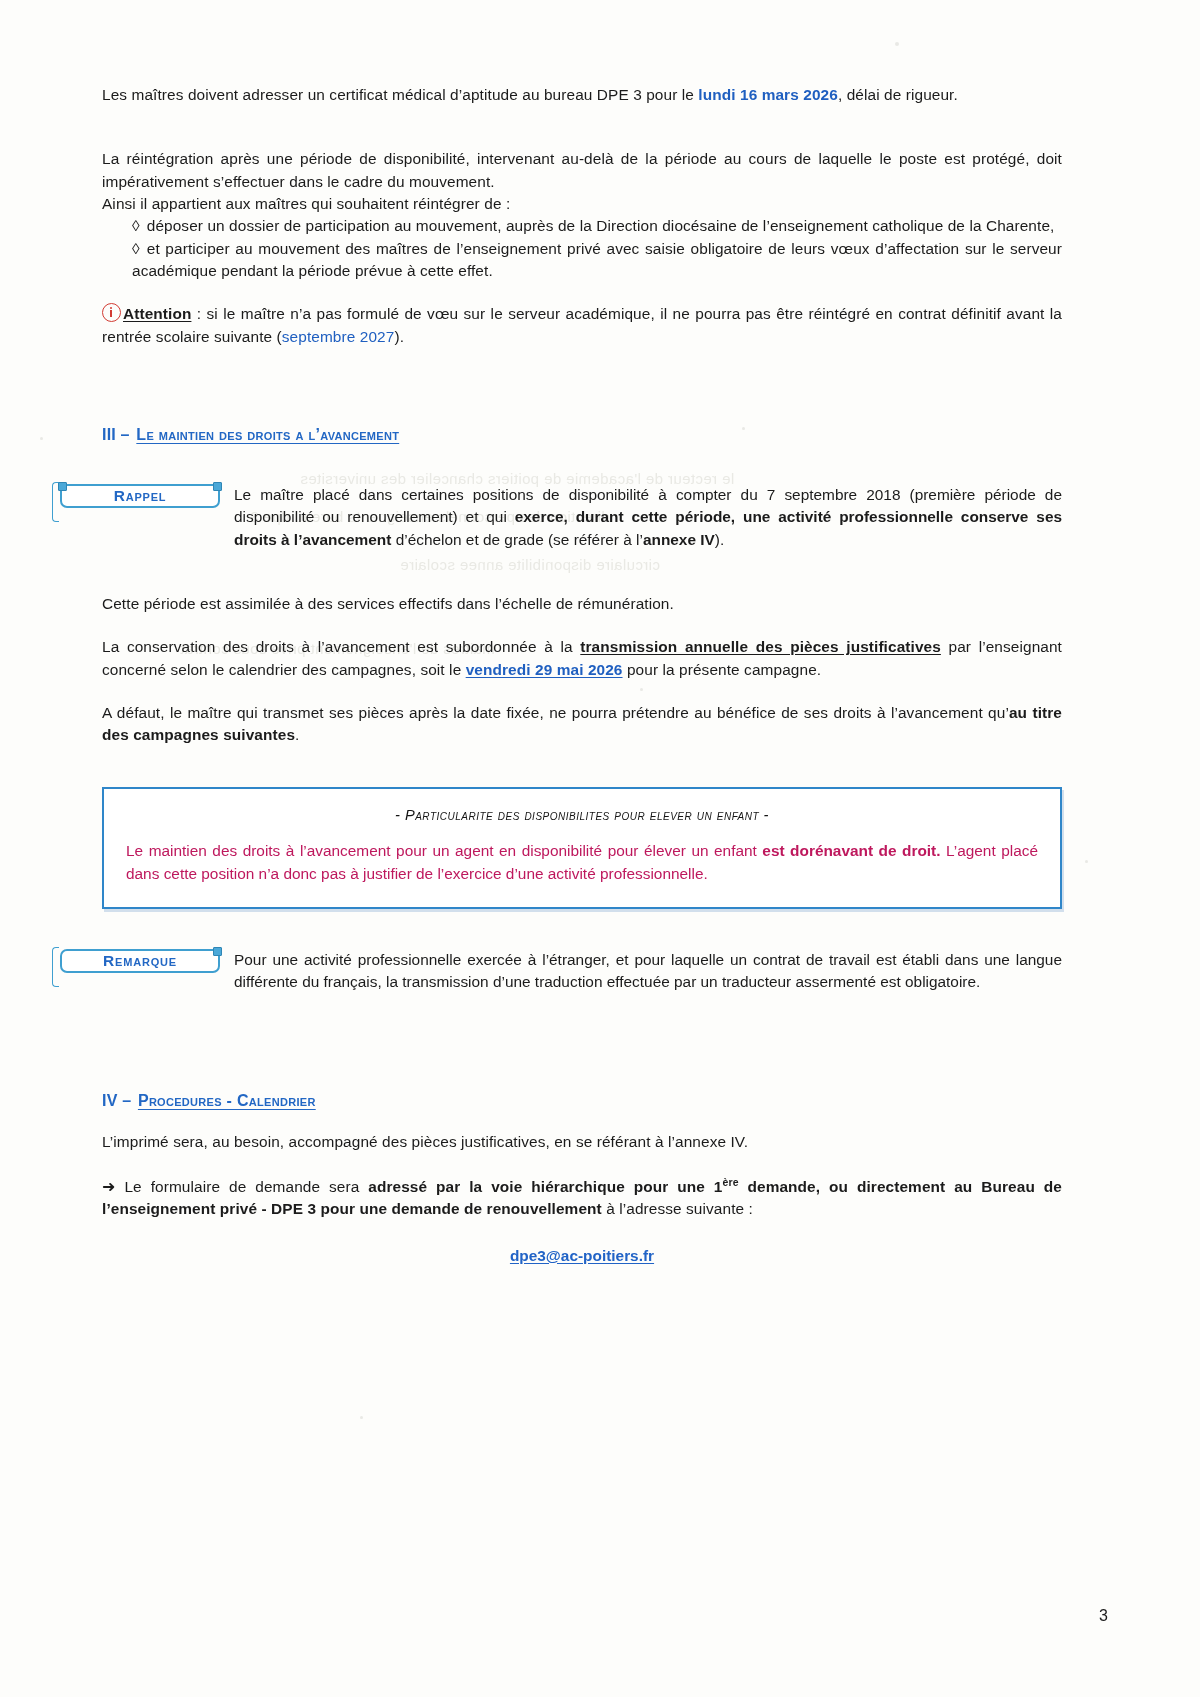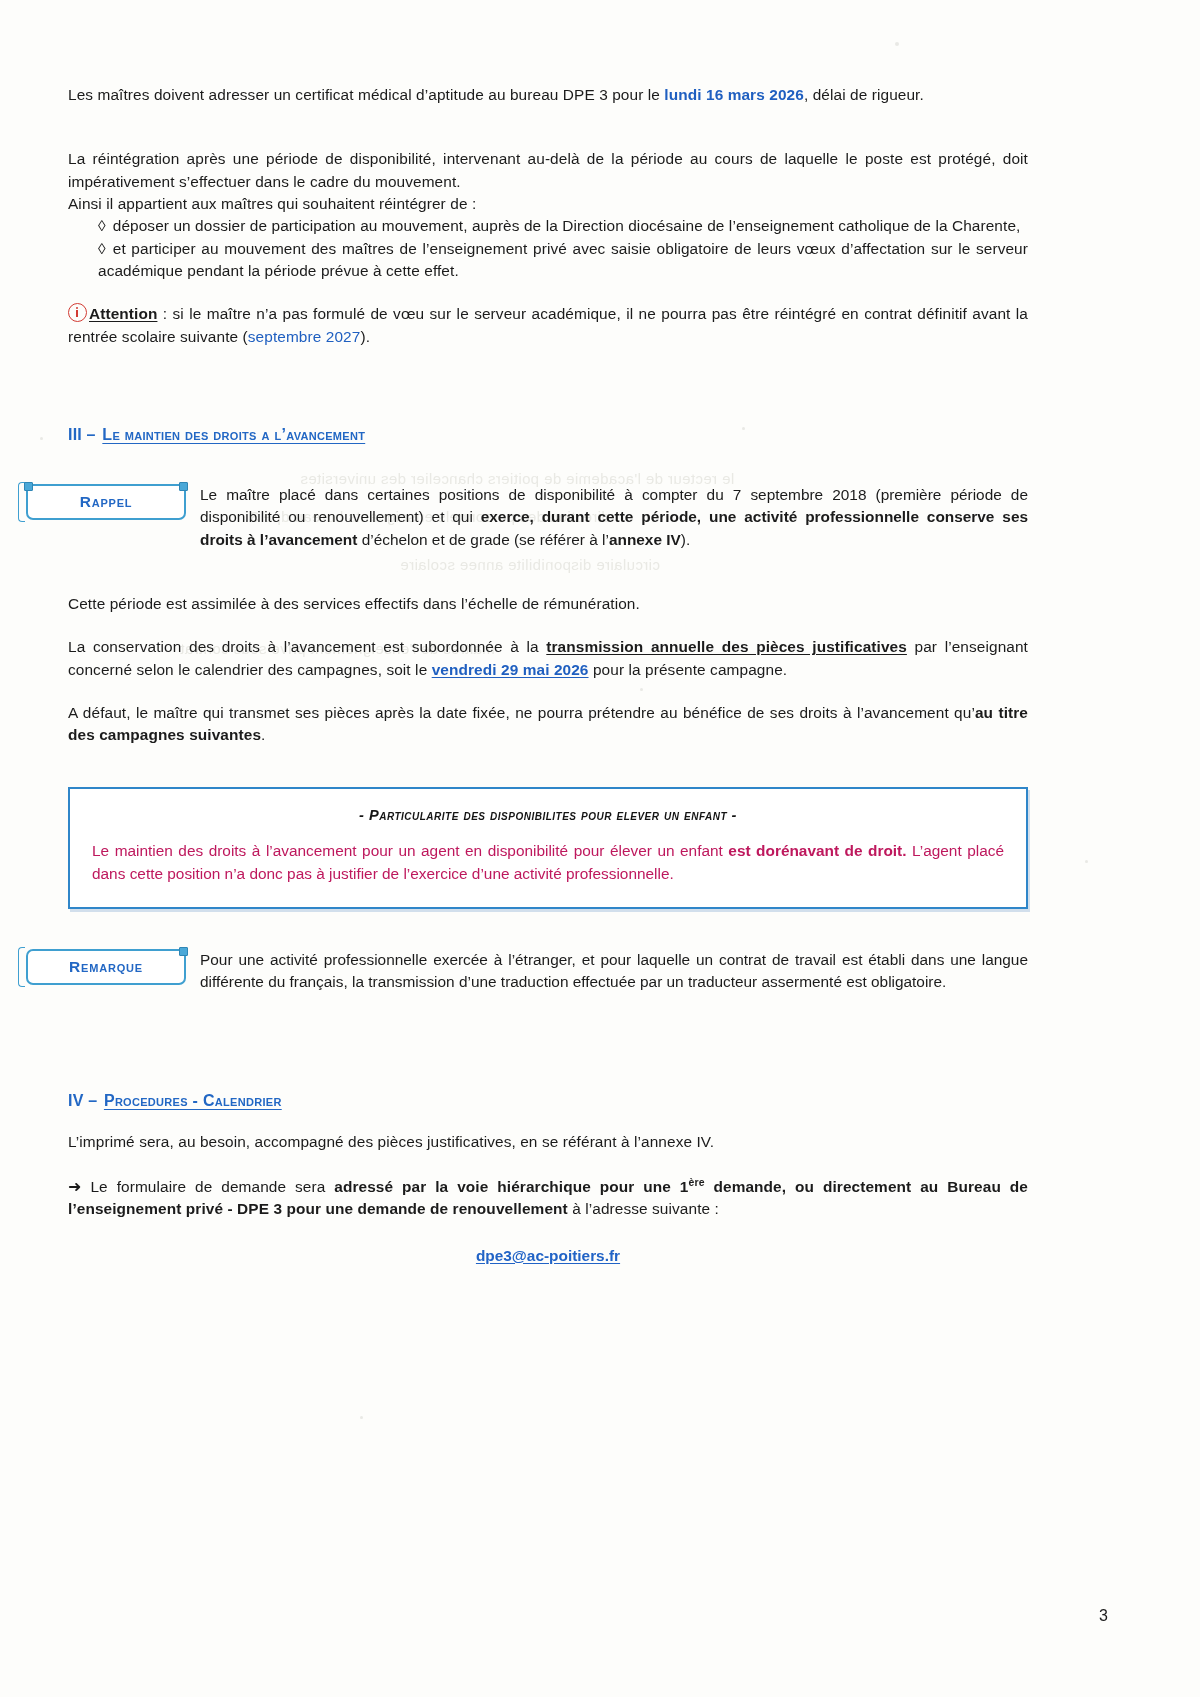--- a/index.html
+++ b/index.html
@@ -32,21 +32,21 @@
     color: #e9e9e4;
     font-size: 15px;
     letter-spacing: .4px;
     white-space: nowrap;
     transform: scaleX(-1);
     user-select: none;
     pointer-events: none;
   }
   .content {
     position: absolute;
-    left: 68px;
+    left: 102px;
     top: 84px;
     width: 960px;
   }
   p, div.para {
     margin: 0;
     font-size: 15.4px;
     line-height: 1.45;
     color: #1b1b1b;
     text-align: justify;
     letter-spacing: .1px;
@@ -140,21 +140,21 @@
   .tag-wrap {
     position: relative;
     flex: 0 0 auto;
     width: 160px;
     margin-right: 14px;
   }
   .tag-box {
     position: relative;
     border: 2px solid #3f9fd0;
     border-radius: 7px;
-    height: 36px;
+    height: 24px;
     display: flex;
     align-items: center;
     justify-content: center;
     background: #ffffff;
     box-sizing: border-box;
   }
   .tag-box .tag-text {
     font-variant: small-caps;
     font-size: 15.5px;
     font-weight: bold;
@@ -196,21 +196,21 @@
     border: 2.5px solid #2f86c9;
     padding: 18px 22px 22px 22px;
     box-sizing: border-box;
     position: relative;
     background: #ffffff;
     box-shadow: 2px 3px 0 0 rgba(60,120,180,.22);
   }
   .frame-title {
     text-align: center;
     font-style: italic;
-    font-weight: bold;
+    font-weight: normal;
     font-size: 14.6px;
     font-variant: small-caps;
     letter-spacing: .5px;
     color: #141414;
     margin-bottom: 16px;
   }
   .frame-text {
     font-size: 15.4px;
     line-height: 1.5;
     text-align: justify;

